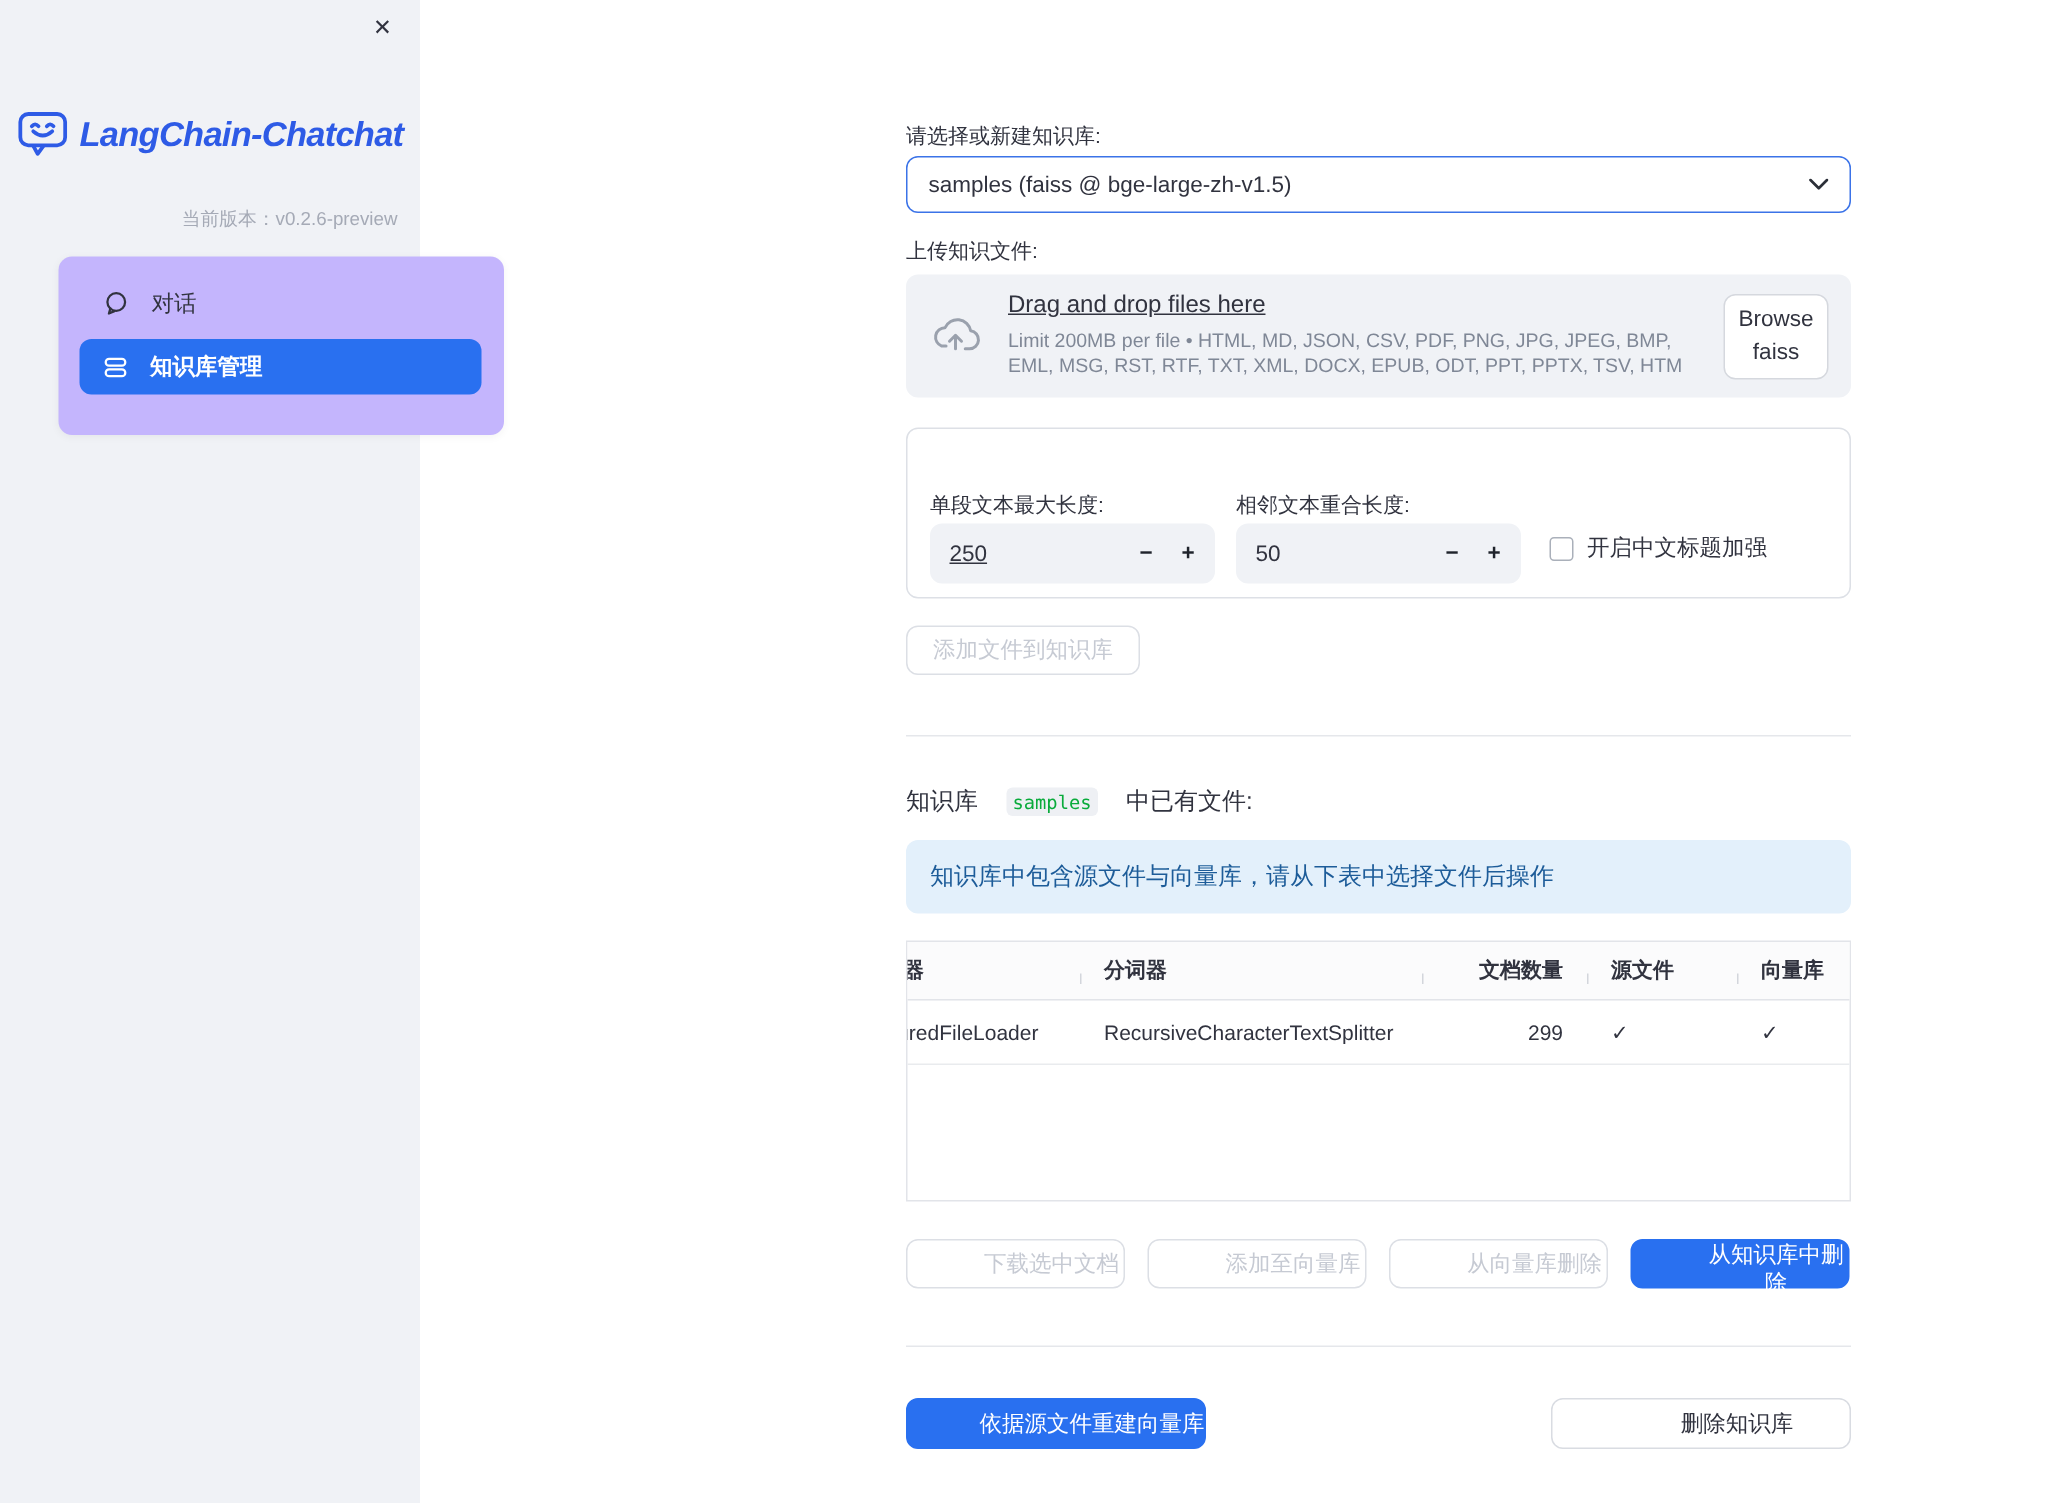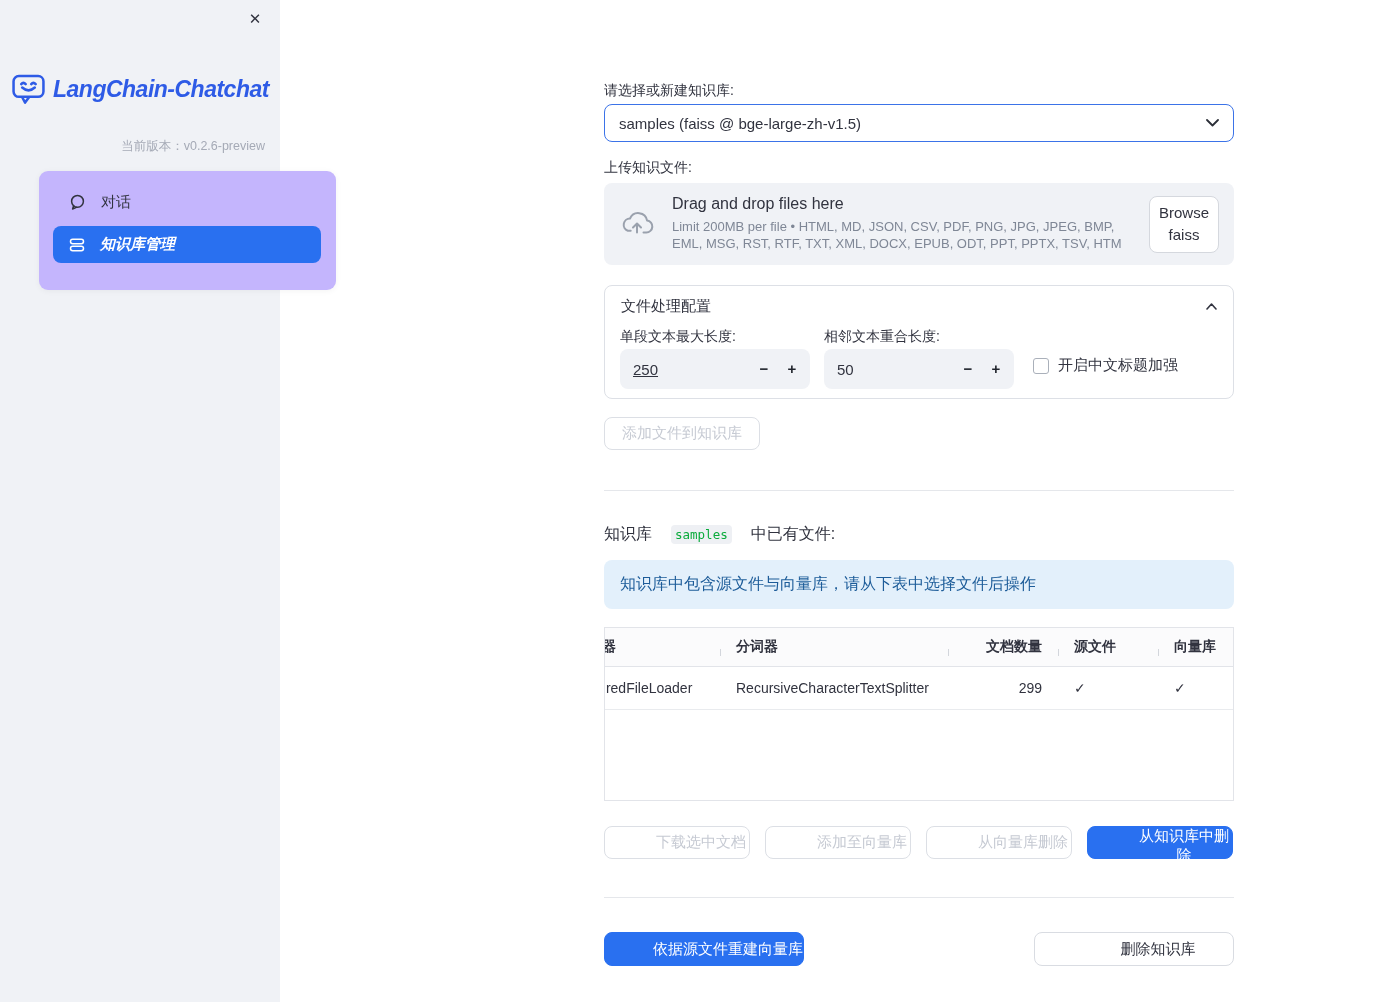--- a/index.html
+++ b/index.html
@@ -34,42 +34,42 @@
     background:#c4b5fd; border-radius:9px; box-shadow:0 1px 6px rgba(0,0,0,0.05);
     padding-top:9px;
     margin-left:36px;
   }
   .menu-item {
     height:44px; display:flex; align-items:center; gap:15px;
     padding-left:30px; font-size:15px; color:#31333f; cursor:pointer;
   }
   .menu-item-active {
     margin:2px 15px 0 14px; height:37px; padding-left:16px;
-    background:var(--primary); border-radius:8px; color:#ffffff; font-weight:bold;font-style:italic;
+    background:var(--primary); border-radius:8px; color:#ffffff; font-weight:bold;
   }
   .menu-icon { display:flex; align-items:center; }
 
   
   .content { position:absolute; left:604px; top:0; width:630px; height:1002px; }
   .field-label { position:absolute; font-size:14px; color:#31333f; }
 
   .selectbox {
     position:absolute; top:104px; left:0; width:630px; height:38px;
     background:#fff; border:1px solid #3b73e8; border-radius:8px;
     display:flex; align-items:center; padding:0 14px; font-size:15px; cursor:pointer;
   }
   .selectbox .chev { margin-left:auto; display:flex; align-items:center; }
 
   .dropzone {
     position:absolute; top:183px; left:0; width:630px; height:82px;
     background:#f0f2f6; border-radius:8px;
     display:flex; align-items:center; padding:0 15px;
   }
   .dz-text { margin-left:17px; width:472px; }
-  .dz-title { font-size:16px; color:#31333f; margin-bottom:6px; }
+  .dz-title { font-size:16px; color:#31333f; margin-bottom:6px;text-decoration:underline; }
   .dz-limit { font-size:13px; color:#7f8796; line-height:1.28; }
   .browse-btn {
     margin-left:auto; width:70px; min-height:56px; background:#fff;
     border:1px solid #d5d8de; border-radius:8px; font-size:15px; color:#31333f;
     padding:5px 6px; text-align:center; line-height:1.5; cursor:pointer;
     font-family:"Liberation Sans", sans-serif;
   }
 
   .expander {
     position:absolute; top:285px; left:0; width:630px; height:114px;
@@ -215,28 +215,20 @@
         </svg>
       </span>
       <div class="dz-text">
         <div class="dz-title">Drag and drop files here</div>
         <div class="dz-limit">Limit 200MB per file • HTML, MD, JSON, CSV, PDF, PNG, JPG, JPEG, BMP, EML, MSG, RST, RTF, TXT, XML, DOCX, EPUB, ODT, PPT, PPTX, TSV, HTM</div>
       </div>
       <button class="browse-btn">Browse faiss</button>
     </div>
 
     <div class="expander">
-      <div class="exp-header">
-        <span class="exp-title">文件处理配置</span>
-        <span class="exp-chev">
-          <svg width="11" height="7" viewBox="0 0 11 7" fill="none" stroke="#31333f" stroke-width="1.6" stroke-linecap="round" stroke-linejoin="round">
-            <polyline points="1,6 5.5,1 10,6"></polyline>
-          </svg>
-        </span>
-      </div>
 
       <div class="exp-label" style="left:15px;">单段文本最大长度:</div>
       <div class="exp-label" style="left:219px;">相邻文本重合长度:</div>
 
       <div class="num-input" style="left:15px;text-decoration:underline;">
         <span>250</span>
         <button class="step-btn" style="right:33px;">−</button>
         <button class="step-btn" style="right:5px;">+</button>
       </div>
       <div class="num-input" style="left:219px;">

